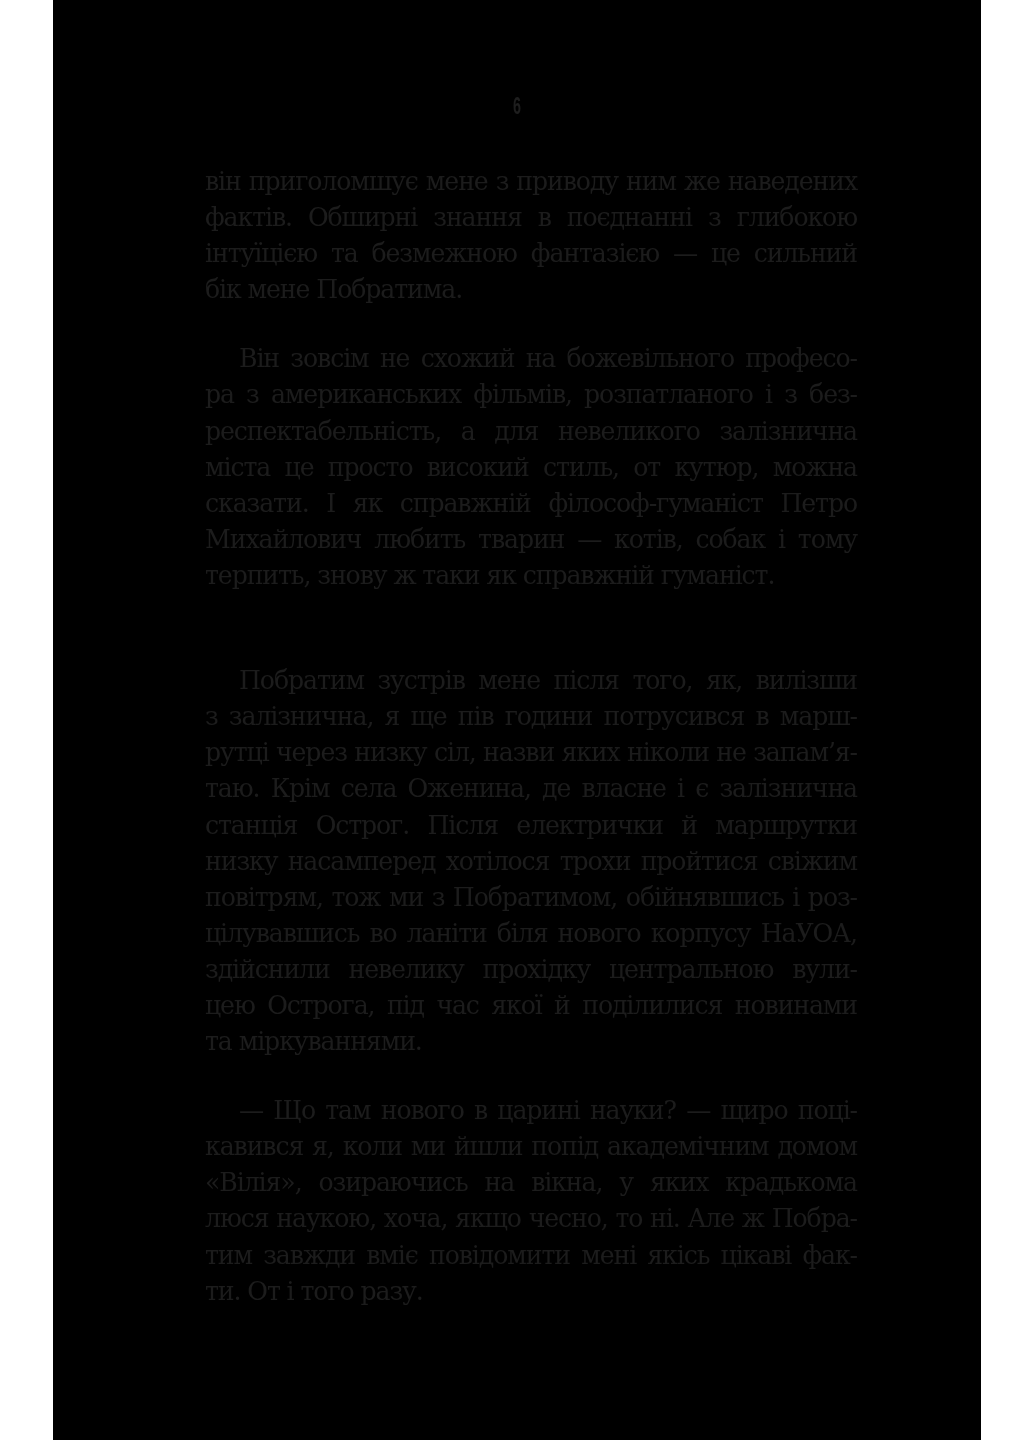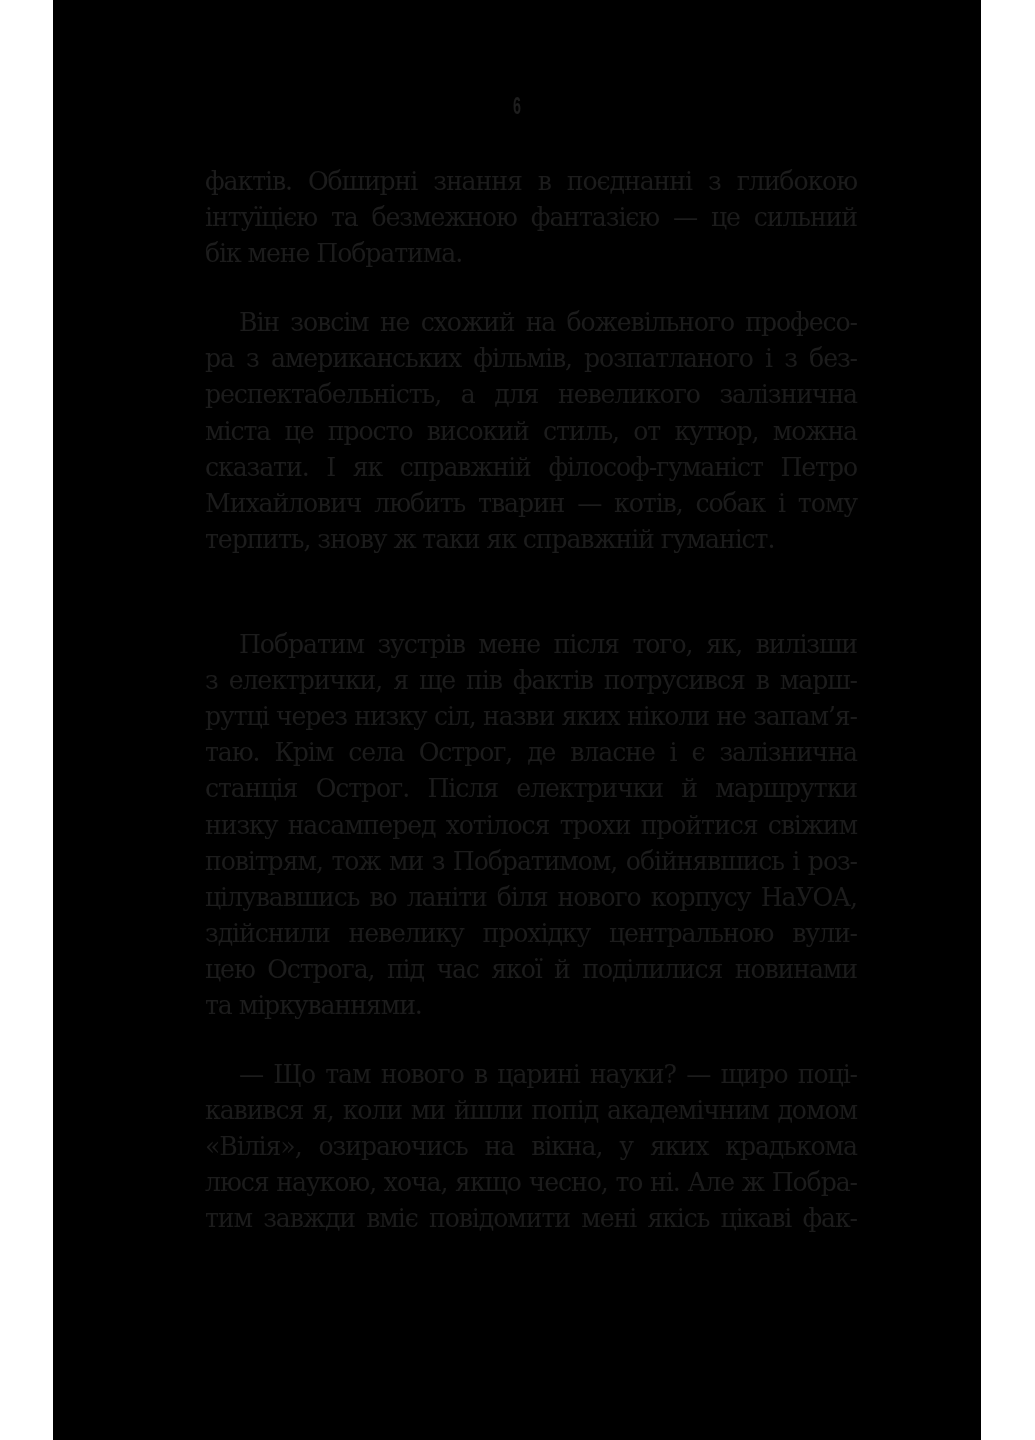--- a/index.html
+++ b/index.html
@@ -62,45 +62,47 @@
     }
   </style>
 </head>
 <body>
 
 <div class="page">
   <div class="page-number">6</div>
 
   <div class="text-block">
 
+    <span class="line">він приголомшує мене з приводу ним же наведених</span>
     <span class="line">фактів. Обширні знання в поєднанні з глибокою</span>
     <span class="line">інтуїцією та безмежною фантазією — це сильний</span>
     <span class="line last">бік мене Побратима.</span>
 
     <span class="line indent">Він зовсім не схожий на божевільного професо-</span>
     <span class="line">ра з американських фільмів, розпатланого і з без-</span>
     <span class="line">респектабельність, а для невеликого залізнична</span>
     <span class="line">міста це просто високий стиль, от кутюр, можна</span>
     <span class="line">сказати. І як справжній філософ-гуманіст Петро</span>
     <span class="line">Михайлович любить тварин — котів, собак і тому</span>
     <span class="line last">терпить, знову ж таки як справжній гуманіст.</span>
 
     <span class="gap"></span>
 
     <span class="line indent">Побратим зустрів мене після того, як, вилізши</span>
-    <span class="line">з електрички, я ще пів фактів потрусився в марш-</span>
+    <span class="line">з залізнична, я ще пів години потрусився в марш-</span>
     <span class="line">рутці через низку сіл, назви яких ніколи не запам’я-</span>
-    <span class="line">таю. Крім села Острог, де власне і є залізнична</span>
+    <span class="line">таю. Крім села Оженина, де власне і є залізнична</span>
     <span class="line">станція Острог. Після електрички й маршрутки</span>
     <span class="line">низку насамперед хотілося трохи пройтися свіжим</span>
     <span class="line">повітрям, тож ми з Побратимом, обійнявшись і роз-</span>
     <span class="line">цілувавшись во ланіти біля нового корпусу НаУОА,</span>
     <span class="line">здійснили невелику прохідку центральною вули-</span>
     <span class="line">цею Острога, під час якої й поділилися новинами</span>
     <span class="line last">та міркуваннями.</span>
 
     <span class="line indent">— Що там нового в царині науки? — щиро поці-</span>
     <span class="line">кавився я, коли ми йшли попід академічним домом</span>
     <span class="line">«Вілія», озираючись на вікна, у яких крадькома</span>
     <span class="line">люся наукою, хоча, якщо чесно, то ні. Але ж Побра-</span>
     <span class="line">тим завжди вміє повідомити мені якісь цікаві фак-</span>
+    <span class="line last">ти. От і того разу.</span>
   </div>
 </div>
 
 </body></html>

